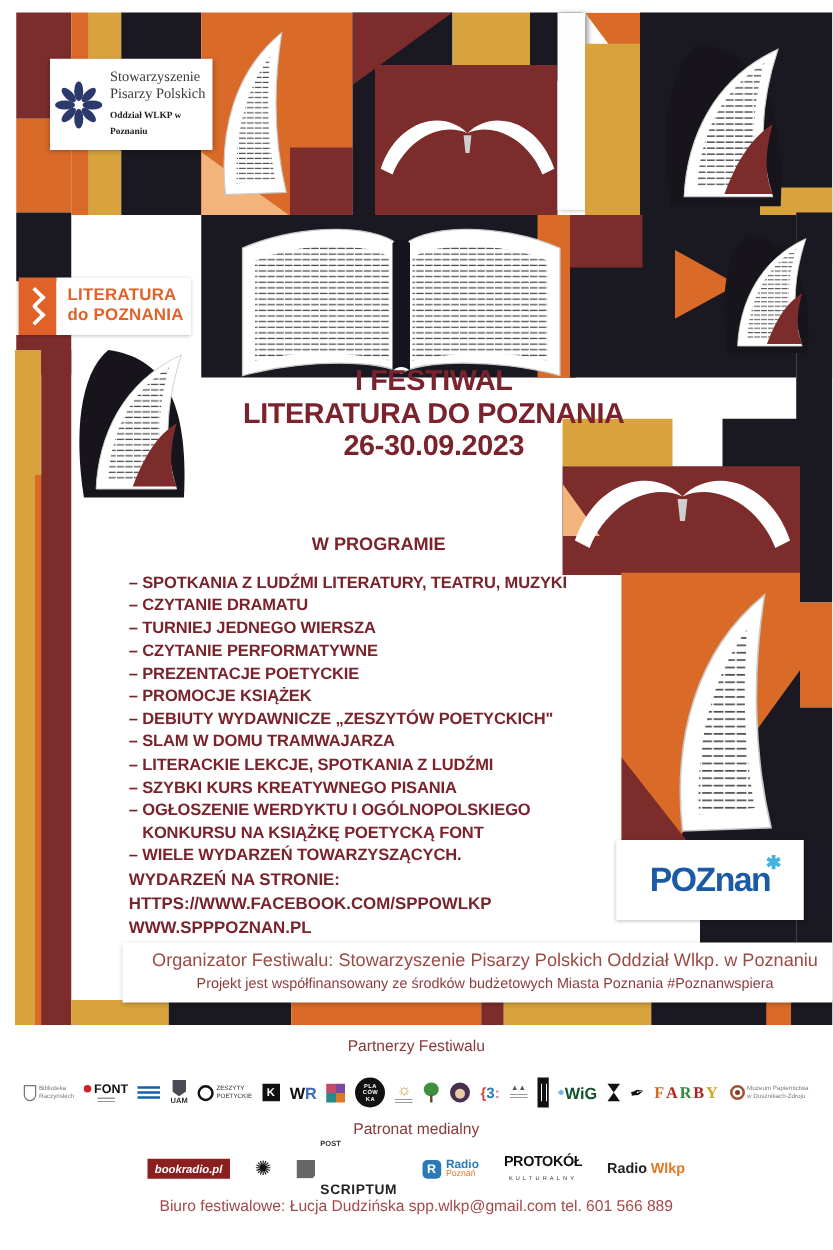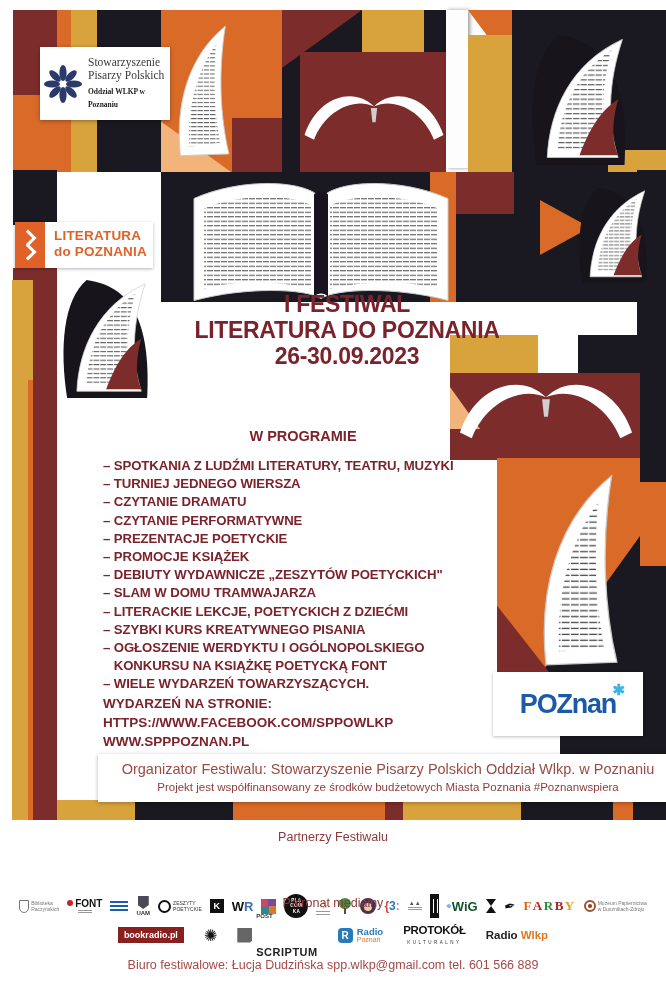--- a/index.html
+++ b/index.html
@@ -83,21 +83,21 @@
   .hour b{bottom:0;border-bottom:7px solid #111;}
   .quill{font-size:14px;transform:rotate(-15deg);color:#111;}
   .farby{font-family:"Liberation Serif",serif;font-weight:700;font-size:13px;letter-spacing:1.5px;}
   .farby span:nth-child(1){color:#d2691e;}.farby span:nth-child(2){color:#c02222;}
   .farby span:nth-child(3){color:#2e8b3a;}.farby span:nth-child(4){color:#b02222;}
   .farby span:nth-child(5){color:#d9a520;}
   .muzicon{width:12px;height:12px;border:2px solid #a0522d;border-radius:50%;box-sizing:border-box;position:relative;}
   .muzicon i{position:absolute;left:2px;top:2px;width:4px;height:4px;border-radius:50%;background:#8a3a2a;}
   
   .mlogo{display:flex;align-items:center;gap:4px;flex:0 0 auto;}
-  .bradio{background:#8a1f1f;color:#fff;font-weight:700;font-size:9px;padding:3px 6px;}
+  .bradio{background:#8a1f1f;color:#fff;font-weight:700;font-size:9px;padding:3px 6px;font-style:italic;}
   .ink{font-size:16px;color:#111;}
   .stamp{width:15px;height:15px;background:#666;clip-path:polygon(0 0,100% 0,100% 85%,85% 100%,0 100%);}
   .pscol{display:flex;flex-direction:column;line-height:1;}
   .pstop{font-size:6px;font-weight:700;color:#333;}
   .psbot{font-size:11px;font-weight:700;color:#222;letter-spacing:.5px;margin-top:28px;}
   .rpbadge{width:15px;height:15px;border-radius:4px;background:#2a7ab8;color:#fff;font-weight:700;
            font-size:10px;display:flex;align-items:center;justify-content:center;}
   .rpcol{display:flex;flex-direction:column;line-height:1;}
   .rp1{color:#2a7ab8;font-weight:700;font-size:9.5px;}
   .rp2{color:#e07820;font-size:7px;}
@@ -266,28 +266,28 @@
   <div class="abs title">
     <div>I FESTIWAL</div>
     <div>LITERATURA DO POZNANIA</div>
     <div>26-30.09.2023</div>
   </div>
 
   <div class="abs wprog">W PROGRAMIE</div>
 
   <div class="abs plist">
       <div class="pi">– SPOTKANIA Z LUDŹMI LITERATURY, TEATRU, MUZYKI</div>
+      <div class="pi">– CZYTANIE DRAMATU</div>
       <div class="pi">– TURNIEJ JEDNEGO WIERSZA</div>
-      <div class="pi">– CZYTANIE DRAMATU</div>
       <div class="pi">– CZYTANIE PERFORMATYWNE</div>
       <div class="pi">– PREZENTACJE POETYCKIE</div>
       <div class="pi">– PROMOCJE KSIĄŻEK</div>
       <div class="pi">– DEBIUTY WYDAWNICZE „ZESZYTÓW POETYCKICH"</div>
       <div class="pi">– SLAM W DOMU TRAMWAJARZA</div>
-      <div class="pi">– LITERACKIE LEKCJE, POETYCKICH Z DZIEĆMI</div>
+      <div class="pi">– LITERACKIE LEKCJE, SPOTKANIA Z LUDŹMI</div>
       <div class="pi">– SZYBKI KURS KREATYWNEGO PISANIA</div>
       <div class="pi">– OGŁOSZENIE WERDYKTU I OGÓLNOPOLSKIEGO
    KONKURSU NA KSIĄŻKĘ POETYCKĄ FONT</div>
       <div class="pi">– WIELE WYDARZEŃ TOWARZYSZĄCYCH.</div>
     </div>
 
   <div class="abs details">
     <div>WYDARZEŃ NA STRONIE:</div>
     <div>HTTPS://WWW.FACEBOOK.COM/SPPOWLKP</div>
     <div>WWW.SPPPOZNAN.PL</div>
@@ -297,21 +297,21 @@
     <div class="pztxt"><span>POZnan</span><span class="pzstar">✱</span></div>
   </div>
 
   <div class="abs orgbox">
     <div class="orgl1">Organizator Festiwalu: Stowarzyszenie Pisarzy Polskich Oddział Wlkp. w Poznaniu</div>
     <div class="orgl2">Projekt jest współfinansowany ze środków budżetowych Miasta Poznania #Poznanwspiera</div>
   </div>
 
   <div class="abs fhead" style="top:830px">Partnerzy Festiwalu</div>
 
-  <div class="abs lrow" style="top:884px;height:44px;gap:8px;padding:0 20px;box-sizing:border-box">
+  <div class="abs lrow" style="top:852px;height:44px;gap:8px;padding:0 20px;box-sizing:border-box">
     <div class="plogo">
       <span class="shield"></span>
       <span class="micro">Biblioteka
 Raczyńskich</span>
     </div>
     <div class="plogo" style="flex-direction:column;gap:1px">
       <span style="display:flex;align-items:center;gap:2px">
           <i class="reddot"></i>
           <b style="font-size:10px;color:#111">FONT</b>
         </span>

